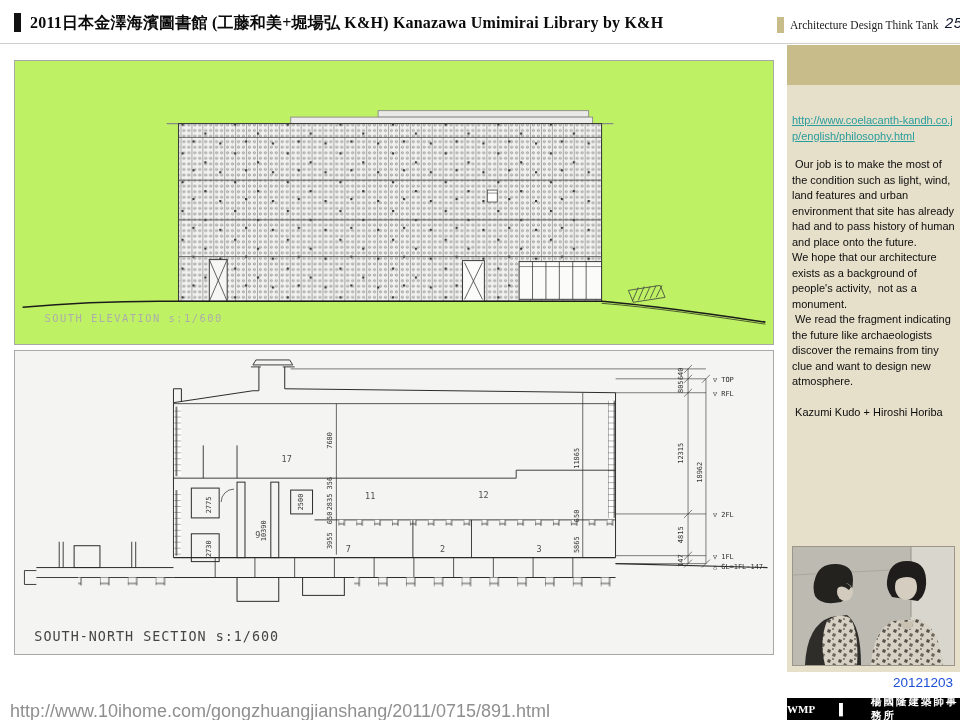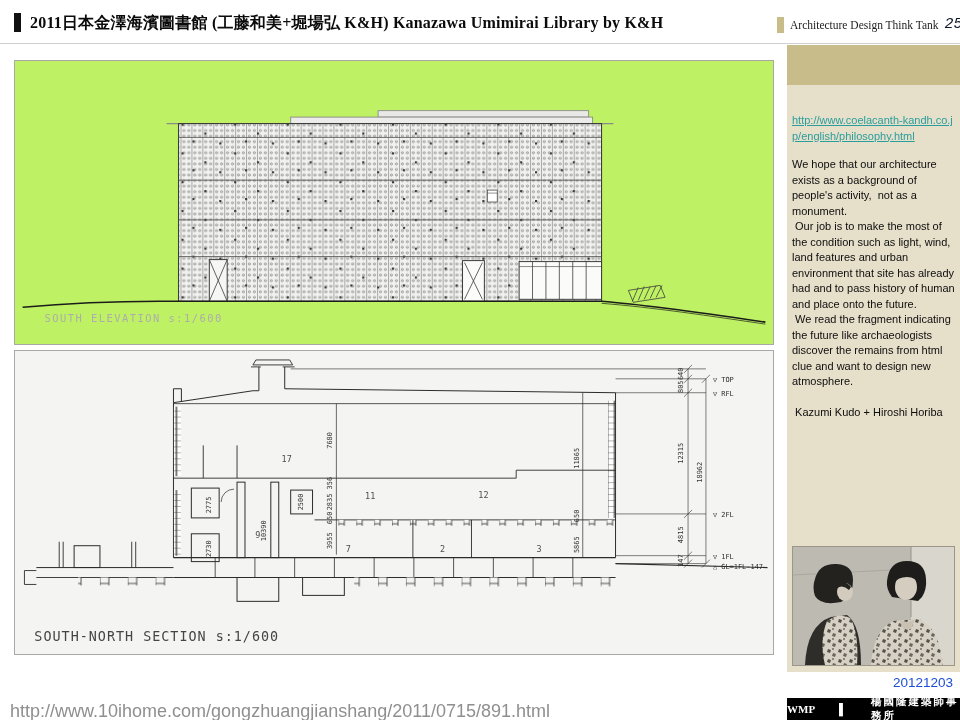--- a/index.html
+++ b/index.html
@@ -252,23 +252,23 @@
       </g>
 
       <text x="18" y="292" font-family="DejaVu Sans Mono, monospace" font-size="13.5" letter-spacing="1" fill="#454543">SOUTH-NORTH SECTION s:1/600</text>
     </svg>
   </div>
 
   <div class="sidebar">
     <div class="sidebar-top"></div>
     <div class="sidebar-content">
       <a class="sidebar-link" href="#">http://www.coelacanth-kandh.co.jp/english/philosophy.html</a>
+      <p class="para"> Our job is to make the most of the condition such as light, wind, land features and urban environment that site has already had and to pass history of human and place onto the future.</p>
       <p class="para">We hope that our architecture exists as a background of people's activity,  not as a monument.</p>
-      <p class="para"> Our job is to make the most of the condition such as light, wind, land features and urban environment that site has already had and to pass history of human and place onto the future.</p>
-      <p class="para"> We read the fragment indicating the future like archaeologists discover the remains from html clue and want to design new atmosphere.</p>
+      <p class="para"> We read the fragment indicating the future like archaeologists discover the remains from tiny clue and want to design new atmosphere.</p>
       <p class="para credit"> Kazumi Kudo + Hiroshi Horiba</p>
     </div>
   </div>
 
   <div class="photo">
     <svg viewBox="0 0 161 118">
       <defs>
         <pattern id="floral" width="11" height="10" patternUnits="userSpaceOnUse">
           <rect width="11" height="10" fill="#d6d1c4"></rect>
           <path d="M2,2 l3,1 -1,3 -3,-1 Z" fill="#55514a"></path>

